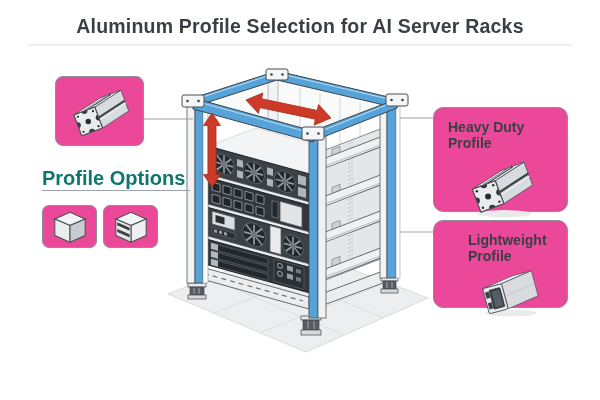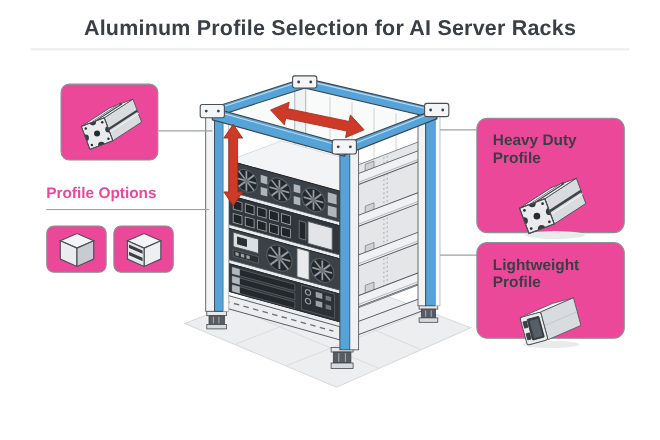--- a/index.html
+++ b/index.html
@@ -17,23 +17,23 @@
   }
   .box{
     position:absolute;background:#ec4899;border:1.6px solid #8A9096;border-radius:10px;
     box-sizing:border-box;
   }
   .left-profile-box{left:55px;top:76px;width:89px;height:70px;border-radius:8px;}
   .left-profile-box svg{display:block;margin:4px auto 0;}
   .callout-label{font-size:14px;font-weight:700;color:#3A3F45;margin:11px 0 0 14px;}
   .callout svg{display:block;margin:1px auto 0;}
   .heavy-box{left:433px;top:107px;width:135px;height:105px;}
-  .light-box{left:433px;top:220px;width:135px;height:88px;}
+  .light-box{left:433px;top:220px;width:135px;height:88px;padding-left:20px;}
   .options-heading{
-    position:absolute;left:42px;top:167px;font-size:14px;font-weight:700;color:#ec4899;
+    position:absolute;left:42px;top:167px;font-size:20px;font-weight:700;color:#0f766e;
   }
   .options-divider{position:absolute;left:42px;top:190px;width:148px;height:1px;background:#9CA2A7;}
   .option-box{left:42px;top:205px;width:55px;height:43px;border-radius:7px;border-width:1.5px;}
   .option-box.second{left:103px;}
   .option-box svg{display:block;margin:2px auto 0;}
   .scene{position:absolute;left:0;top:0;}
 </style>
 </head>
 <body>
 

